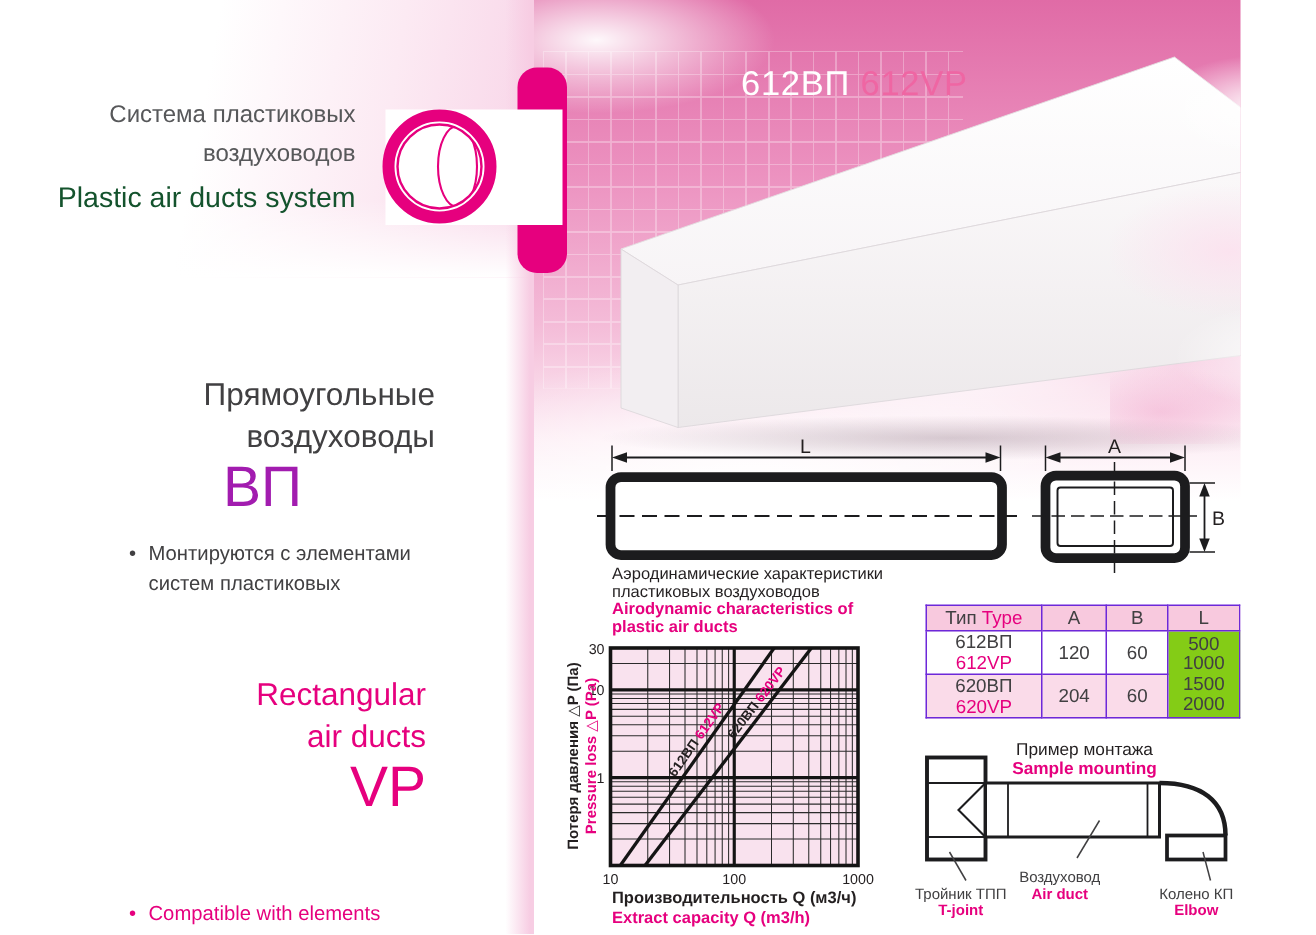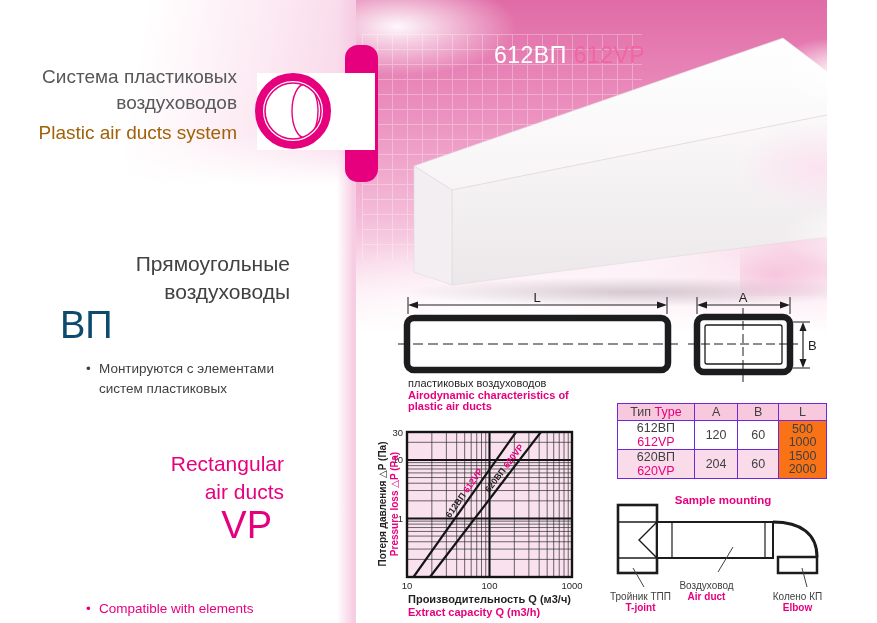--- a/index.html
+++ b/index.html
@@ -24,32 +24,32 @@
     background:repeating-linear-gradient(to right, rgba(255,255,255,.9) 0 1px, transparent 1px 15px),
                repeating-linear-gradient(to bottom, rgba(255,255,255,.9) 0 1px, transparent 1px 15px);}
   .clouds-overlay{left:740px;top:28px;width:137px;height:268px;
     background:
       radial-gradient(95px 48px at 72% 16%, rgba(255,255,255,.95), rgba(255,255,255,0) 70%),
       radial-gradient(115px 62px at 58% 52%, rgba(252,224,238,.85), rgba(255,255,255,0) 72%),
       radial-gradient(120px 52px at 92% 78%, rgba(255,255,255,.9), rgba(255,255,255,0) 70%),
       radial-gradient(100px 42px at 25% 92%, rgba(240,160,200,.45), rgba(255,255,255,0) 72%);}
 
   
-  .t-ru{left:30px;top:64px;width:207px;text-align:right;font-size:19px;line-height:26px;color:#57585a;}
-  .t-en{left:30px;top:122px;width:207px;text-align:right;font-size:19px;color:#a16207;}
+  .t-ru{left:30px;top:64px;width:207px;text-align:right;font-size:16px;line-height:26px;color:#57585a;}
+  .t-en{left:30px;top:122px;width:207px;text-align:right;font-size:19px;color:#14532d;}
   .product-code{left:494px;top:42px;font-size:23px;letter-spacing:.5px;}
   .product-code .ru{color:#ffffff;}
   .product-code .en{color:#ef66a3;}
   .h-ru{left:60px;top:250px;width:230px;text-align:right;font-size:21px;line-height:28px;color:#414042;}
-  .code-ru{left:60px;top:304px;width:230px;text-align:left;font-size:38px;color:#0c4a6e;}
+  .code-ru{left:60px;top:304px;width:230px;text-align:center;font-size:38px;color:#a21caf;}
   .bul{padding-left:13px;position:relative;font-size:13.5px;line-height:20px;}
   .bul .dot{position:absolute;left:0;top:0;}
   .bul-ru{left:86px;top:359px;width:210px;color:#414042;}
   .h-en{left:58px;top:450px;width:226px;text-align:right;font-size:21px;line-height:28px;color:#e6007e;}
-  .code-en{left:46px;top:504px;width:226px;text-align:right;font-size:38px;color:#e6007e;}
+  .code-en{left:58px;top:504px;width:226px;text-align:right;font-size:38px;color:#e6007e;}
   .bul-en{left:86px;top:559px;width:215px;color:#e6007e;}
 
   
   .chart-title{left:408px;top:378px;width:220px;font-size:11px;line-height:11.5px;}
   .chart-title .ru{color:#231f20;}
   .chart-title .en{color:#e6007e;font-weight:bold;}
   .y-title{left:314px;top:492px;width:150px;height:24px;transform:rotate(-90deg);
     text-align:center;font-size:10px;line-height:12px;font-weight:bold;}
   .y-title .ru{color:#231f20;}
   .y-title .en{color:#e6007e;}
@@ -57,21 +57,21 @@
   .x-title .ru{color:#231f20;}
   .x-title .en{color:#e6007e;}
 
   
   .spec-table{left:617px;top:403px;}
   .spec-table table{border-collapse:collapse;font-size:12.5px;color:#414042;}
   .spec-table td,.spec-table th{border:1px solid #6d28d9;text-align:center;padding:0;font-weight:normal;}
   .spec-table th{background:#f8c9de;height:16px;}
   .spec-table .r1 td{background:#ffffff;height:28px;}
   .spec-table .r2 td{background:#fadbe9;height:28px;}
-  .spec-table td.lcell{background:#f97316;}
+  .spec-table td.lcell{background:#84cc16;}
   .spec-table .lcell div{line-height:13.5px;font-size:12.5px;}
   .mag{color:#e6007e;}
 
   
   .mount-title{left:608px;top:494px;width:230px;text-align:center;font-size:11.5px;line-height:13px;}
   .mount-title .ru{color:#231f20;}
   .mount-title .en{color:#e6007e;font-weight:bold;}
   .mlabel{text-align:center;font-size:10px;line-height:11px;}
   .mlabel .ru{color:#414042;}
   .mlabel .en{color:#e6007e;font-weight:bold;}
@@ -184,20 +184,21 @@
       <polygon points="408,80 404.5,71 411.5,71" fill="#1c1c1e" stroke="none"></polygon>
     </g>
     <g fill="#231f20" font-size="13" text-anchor="middle" font-family="Liberation Sans, DejaVu Sans, sans-serif">
       <text x="142" y="14">L</text>
       <text x="348" y="14">A</text>
       <text x="413" y="62" text-anchor="start">B</text>
     </g>
   </svg>
 
   <div class="abs chart-title">
+    <div class="ru">Аэродинамические характеристики</div>
     <div class="ru">пластиковых воздуховодов</div>
     <div class="en">Airodynamic characteristics of</div>
     <div class="en">plastic air ducts</div>
   </div>
 
   <svg id="chart-svg" class="abs" style="left:380px;top:425px;" width="220" height="175" viewBox="0 0 220 175">
       <rect x="27" y="7" width="165" height="145" fill="#f9e2ee"></rect>
       <clipPath id="plotClip">
         <rect x="27" y="7" width="165" height="145"></rect>
       </clipPath>
@@ -288,20 +289,21 @@
       <tr class="r2">
         <td><span>620ВП</span> <span class="mag">620VP</span></td>
         <td>204</td>
         <td>60</td>
       </tr>
     </tbody>
       </table>
   </div>
 
   <div class="abs mount-title">
+    <div class="ru">Пример монтажа</div>
     <div class="en">Sample mounting</div>
   </div>
   <svg class="abs" style="left:608px;top:500px;" width="260" height="90" viewBox="0 0 260 90">
     <g stroke="#1c1c1e" fill="#ffffff">
       <rect x="10" y="5" width="39" height="68" stroke-width="2.6"></rect>
       <line x1="10" y1="22" x2="49" y2="22" stroke-width="1.3"></line>
       <line x1="10" y1="58" x2="49" y2="58" stroke-width="1.3"></line>
       <polyline points="49,22 31,40 49,58" fill="none" stroke-width="1.4"></polyline>
       <rect x="49" y="22" width="116" height="36" stroke-width="2"></rect>
       <line x1="64" y1="22" x2="64" y2="58" stroke-width="1.2"></line>

